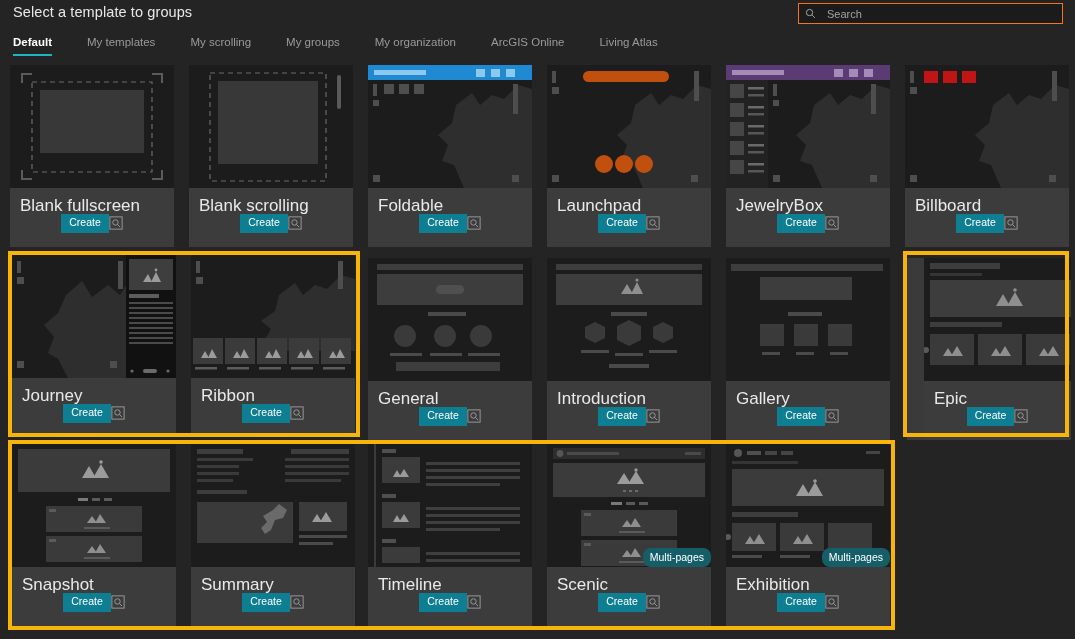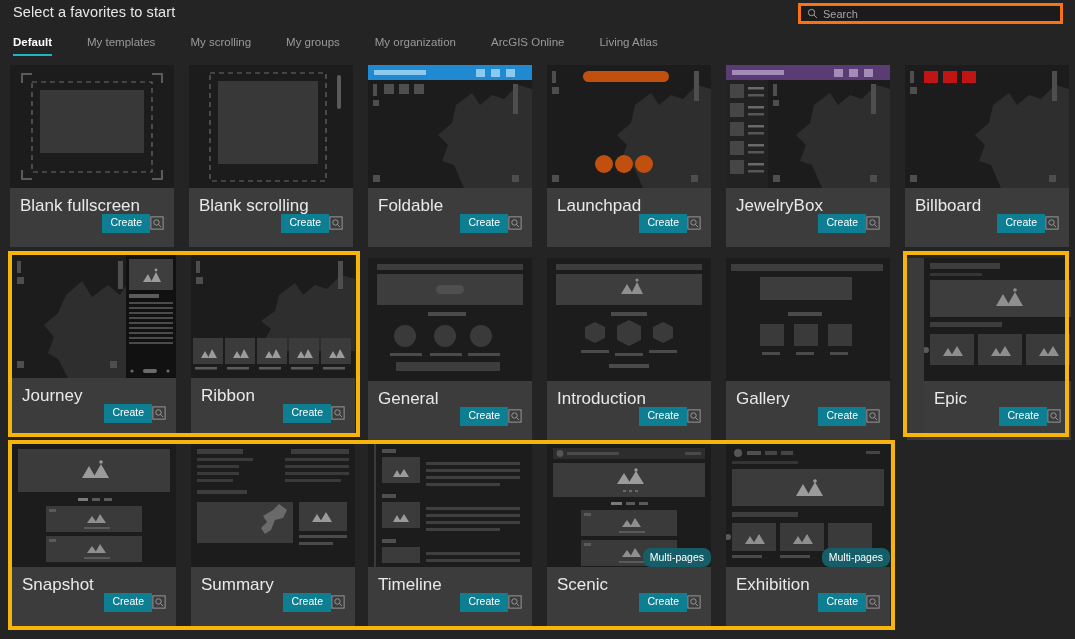--- a/index.html
+++ b/index.html
@@ -12,22 +12,22 @@
   .page { position: relative; width: 1075px; height: 639px; }
 
   
   .header { position: absolute; left: 0; top: 0; width: 1075px; height: 30px; }
   .page-title {
     position: absolute; left: 13px; top: 4px;
     font-size: 14.5px; color: #e8e8e8; letter-spacing: .1px; white-space: nowrap;
   }
   .search-box {
     position: absolute; left: 798px; top: 3px; width: 265px; height: 21px;
-    background: #1b1b1b; border: 3px solid #f97316;
-    display: flex; align-items: center; padding: 0 6px; gap: 5px;
+    background: #1b1b1b; border: 1px solid #f97316;
+    display: flex; align-items: center; padding: 0 6px; gap: 11px;
   }
   .search-icon { width: 11px; height: 11px; flex: 0 0 11px; display: block; }
   .search-placeholder { font-size: 11px; color: #a3a3a3; }
 
   
   .tabs {
     position: absolute; left: 0; top: 36px; width: 1075px; height: 25px;
     display: flex; align-items: flex-start; padding-left: 13px; gap: 7px;
   }
   .tab {
@@ -53,21 +53,21 @@
     background: #1c1c1c; overflow: hidden;
   }
   .card-label {
     position: relative; height: 59px; background: #3c3c3c; padding: 8px 10px 0 10px;
   }
   .card-title {
     font-size: 17px; color: #e9e9e9; white-space: nowrap; overflow: hidden;
   }
   .card-actions {
     position: absolute; left: 10px; right: 10px; top: 26px;
-    display: flex; align-items: center; justify-content: flex-end;
+    display: flex; align-items: center; justify-content: center;
   }
   .create-btn {
     background: #0e7f93; color: #ffffff; font-size: 10.5px;
     padding: 3px 8px 4px 8px; border: none; cursor: pointer; line-height: 1.1;
   }
   .preview-icon { width: 14px; height: 14px; display: block; cursor: pointer; }
 
   
   .hl {
     position: absolute; border: 4px solid #f7b50c; pointer-events: none; z-index: 5;
@@ -79,21 +79,21 @@
     background: #155e68; color: #ffffff; font-size: 10.5px;
     padding: 3px 7px 4px 7px; white-space: nowrap; border-radius: 8px;
   }
 </style>
 </head>
 <body>
 
 <div class="page">
 
   <div class="header">
-    <div class="page-title">Select a favorites to start</div>
+    <div class="page-title">Select a template to groups</div>
 
     <div class="search-box">
       <svg class="search-icon" viewBox="0 0 16 16">
         <circle cx="6.6" cy="6.6" r="4.6" fill="none" stroke="#b0b0b0" stroke-width="1.3"></circle>
         <line x1="10.2" y1="10.2" x2="14.4" y2="14.4" stroke="#b0b0b0" stroke-width="1.3"></line>
       </svg>
       <span class="search-placeholder">Search</span>
     </div>
   </div>
 

